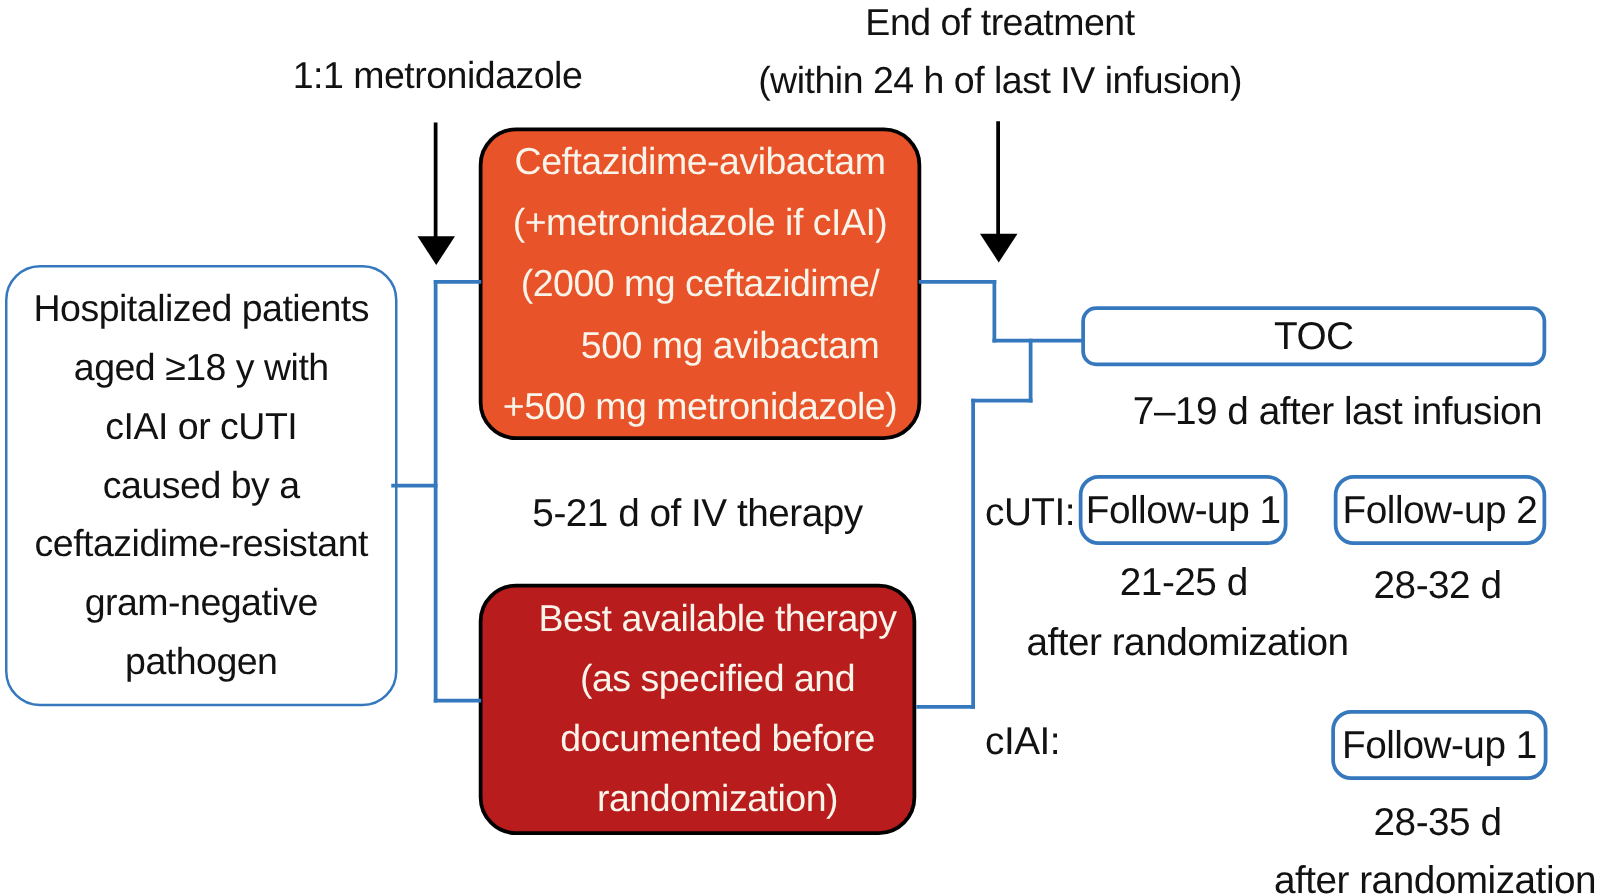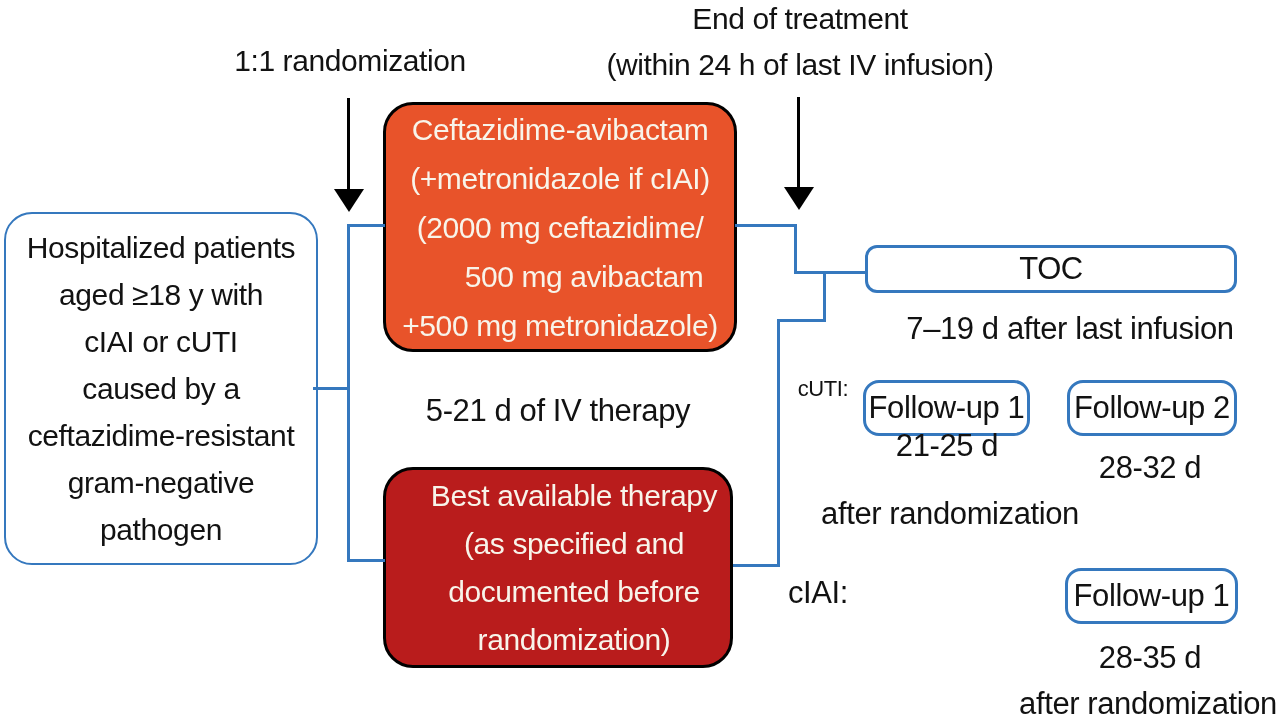--- a/index.html
+++ b/index.html
@@ -52,21 +52,21 @@
   .orange{background:#E8532A;}
   .green{background:#b91c1c;padding-left:32px;}
   .fubox{border-radius:16px;}
   .tocbox{border-radius:12px;}
 </style>
 </head>
 <body>
 
 <div id="canvas">
 
-  <div class="abs txt hdr" style="left:150px;top:38px;width:400px;">1:1 randomization</div>
+  <div class="abs txt hdr" style="left:150px;top:38px;width:400px;">1:1 metronidazole</div>
 
   <div class="abs" style="left:560px;top:-4px;width:480px;">
     <div class="txt hdr">End of treatment</div>
     <div class="txt hdr">(within 24 h of last IV infusion)</div>
   </div>
 
   <div class="abs shaft" style="left:347px;top:98px;height:92px;"></div>
   <div class="abs ahead" style="left:334px;top:189px;"></div>
 
   <div class="abs shaft" style="left:797px;top:97px;height:91px;"></div>
@@ -110,30 +110,30 @@
   <div class="abs line" style="left:823px;top:271px;width:3px;height:51px;"></div>
   <div class="abs line" style="left:777px;top:319px;width:49px;height:3px;"></div>
   <div class="abs line" style="left:777px;top:319px;width:3px;height:248px;"></div>
   <div class="abs line" style="left:733px;top:564px;width:47px;height:3px;"></div>
 
   <div class="abs whitebox tocbox" style="left:865px;top:245px;width:372px;height:48px;">
     <div class="txt" style="font-size:31px;">TOC</div>
   </div>
   <div class="abs txt" style="left:870px;top:311px;width:400px;font-size:31px;">7–19 d after last infusion</div>
 
-  <div class="abs txt" style="left:788px;top:376px;width:70px;text-align:center;font-size:22px;">cUTI:</div>
+  <div class="abs txt" style="left:788px;top:392px;width:70px;text-align:right;font-size:31px;">cUTI:</div>
 
   <div class="abs whitebox fubox" style="left:863px;top:380px;width:167px;height:56px;">
     <div class="txt" style="font-size:31px;">Follow-up 1</div>
   </div>
   <div class="abs whitebox fubox" style="left:1067px;top:380px;width:170px;height:56px;">
     <div class="txt" style="font-size:31px;">Follow-up 2</div>
   </div>
 
-  <div class="abs txt" style="left:872px;top:428px;width:150px;font-size:31px;">21-25 d</div>
+  <div class="abs txt" style="left:872px;top:448px;width:150px;font-size:31px;">21-25 d</div>
   <div class="abs txt" style="left:1075px;top:450px;width:150px;font-size:31px;">28-32 d</div>
   <div class="abs txt" style="left:800px;top:496px;width:300px;font-size:31px;">after randomization</div>
 
   <div class="abs txt" style="left:788px;top:575px;width:70px;text-align:left;font-size:31px;">cIAI:</div>
 
   <div class="abs whitebox fubox" style="left:1065px;top:568px;width:173px;height:56px;">
     <div class="txt" style="font-size:31px;">Follow-up 1</div>
   </div>
 
   <div class="abs txt" style="left:1075px;top:640px;width:150px;font-size:31px;">28-35 d</div>

